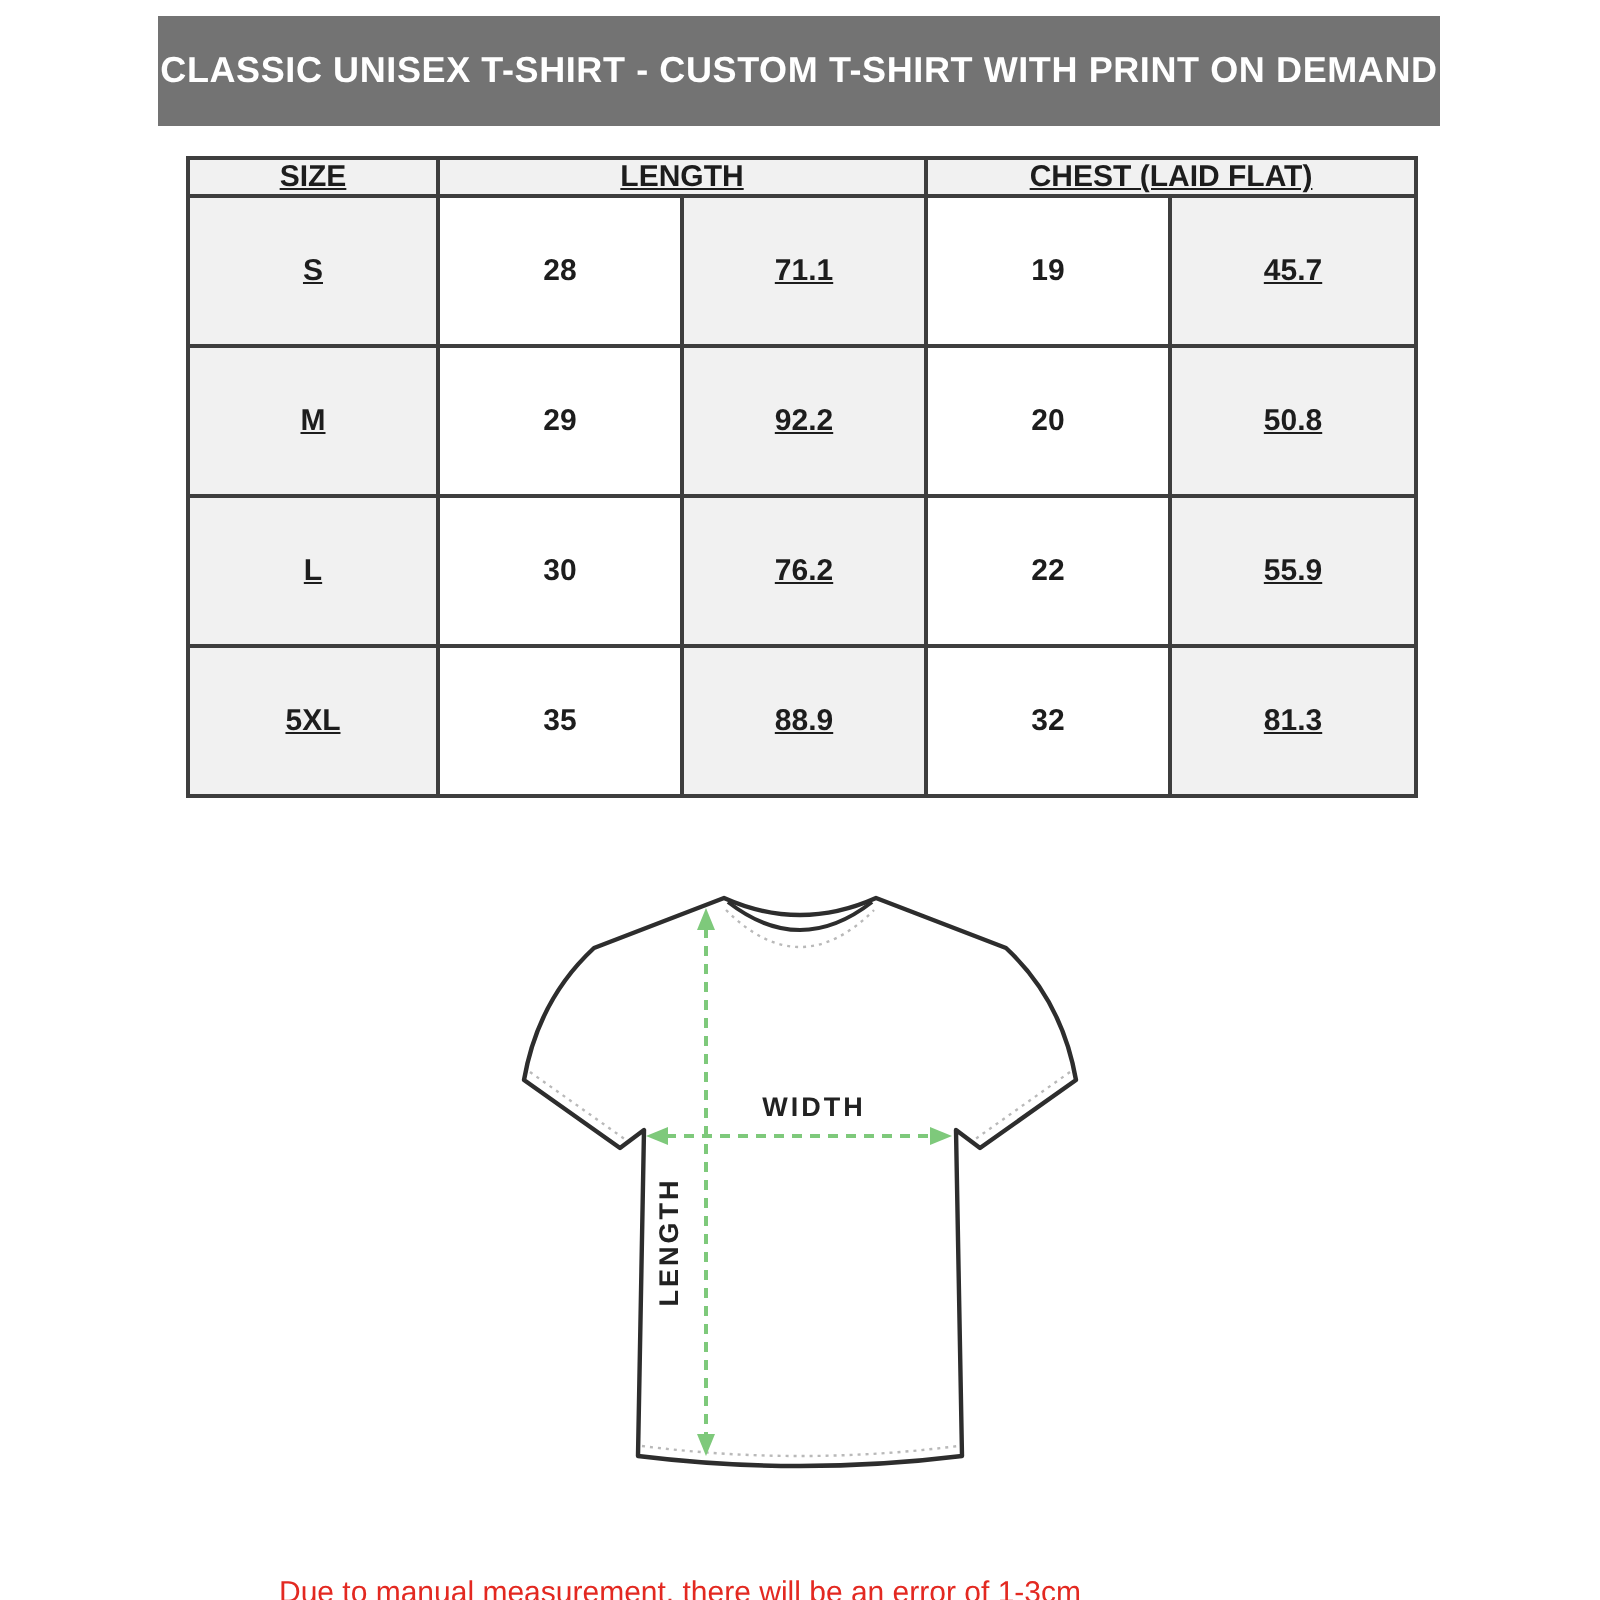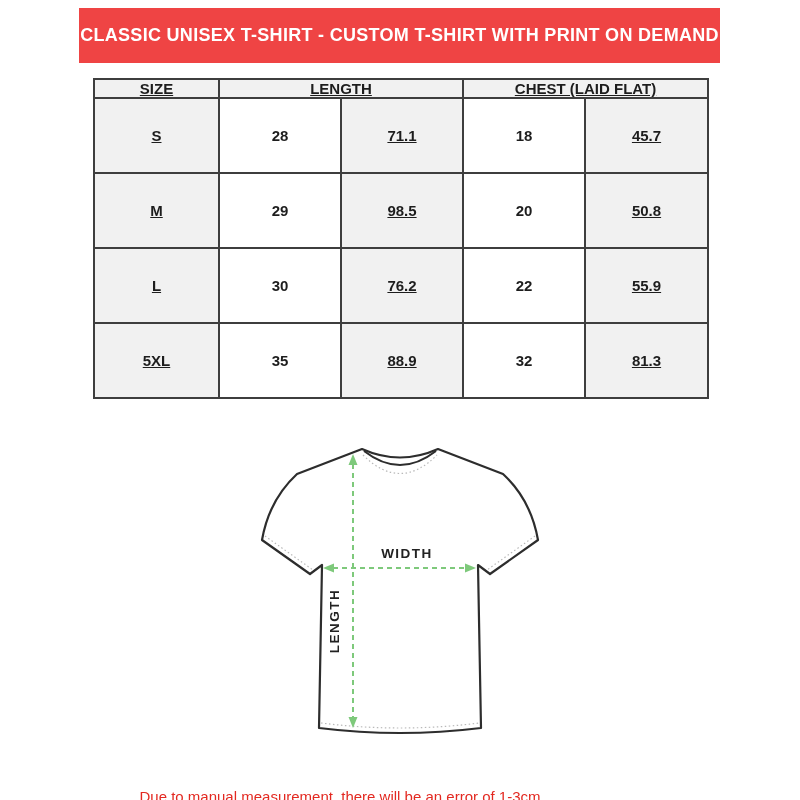--- a/index.html
+++ b/index.html
@@ -15,21 +15,21 @@
     background: #ffffff;
     overflow: hidden;
   }
   
   .banner {
     position: absolute;
     left: 79px;
     top: 8px;
     width: 641px;
     height: 55px;
-    background: #ef4444;
+    background: #737373;
     display: flex;
     align-items: center;
     justify-content: center;
   }
   .banner .banner-title {
     color: #ffffff;
     font-size: 18px;
     font-weight: bold;
     letter-spacing: 0.3px;
     white-space: nowrap;
@@ -106,27 +106,27 @@
         <th class="shade">SIZE</th>
         <th class="shade" colspan="2">LENGTH</th>
         <th class="shade" colspan="2">CHEST (LAID FLAT)</th>
       </tr>
     </thead>
     <tbody>
       <tr>
         <td class="shade">S</td>
         <td class="plain">28</td>
         <td class="shade">71.1</td>
-        <td class="plain">18</td>
+        <td class="plain">19</td>
         <td class="shade">45.7</td>
       </tr>
       <tr>
         <td class="shade">M</td>
         <td class="plain">29</td>
-        <td class="shade">98.5</td>
+        <td class="shade">92.2</td>
         <td class="plain">20</td>
         <td class="shade">50.8</td>
       </tr>
       <tr>
         <td class="shade">L</td>
         <td class="plain">30</td>
         <td class="shade">76.2</td>
         <td class="plain">22</td>
         <td class="shade">55.9</td>
       </tr>

